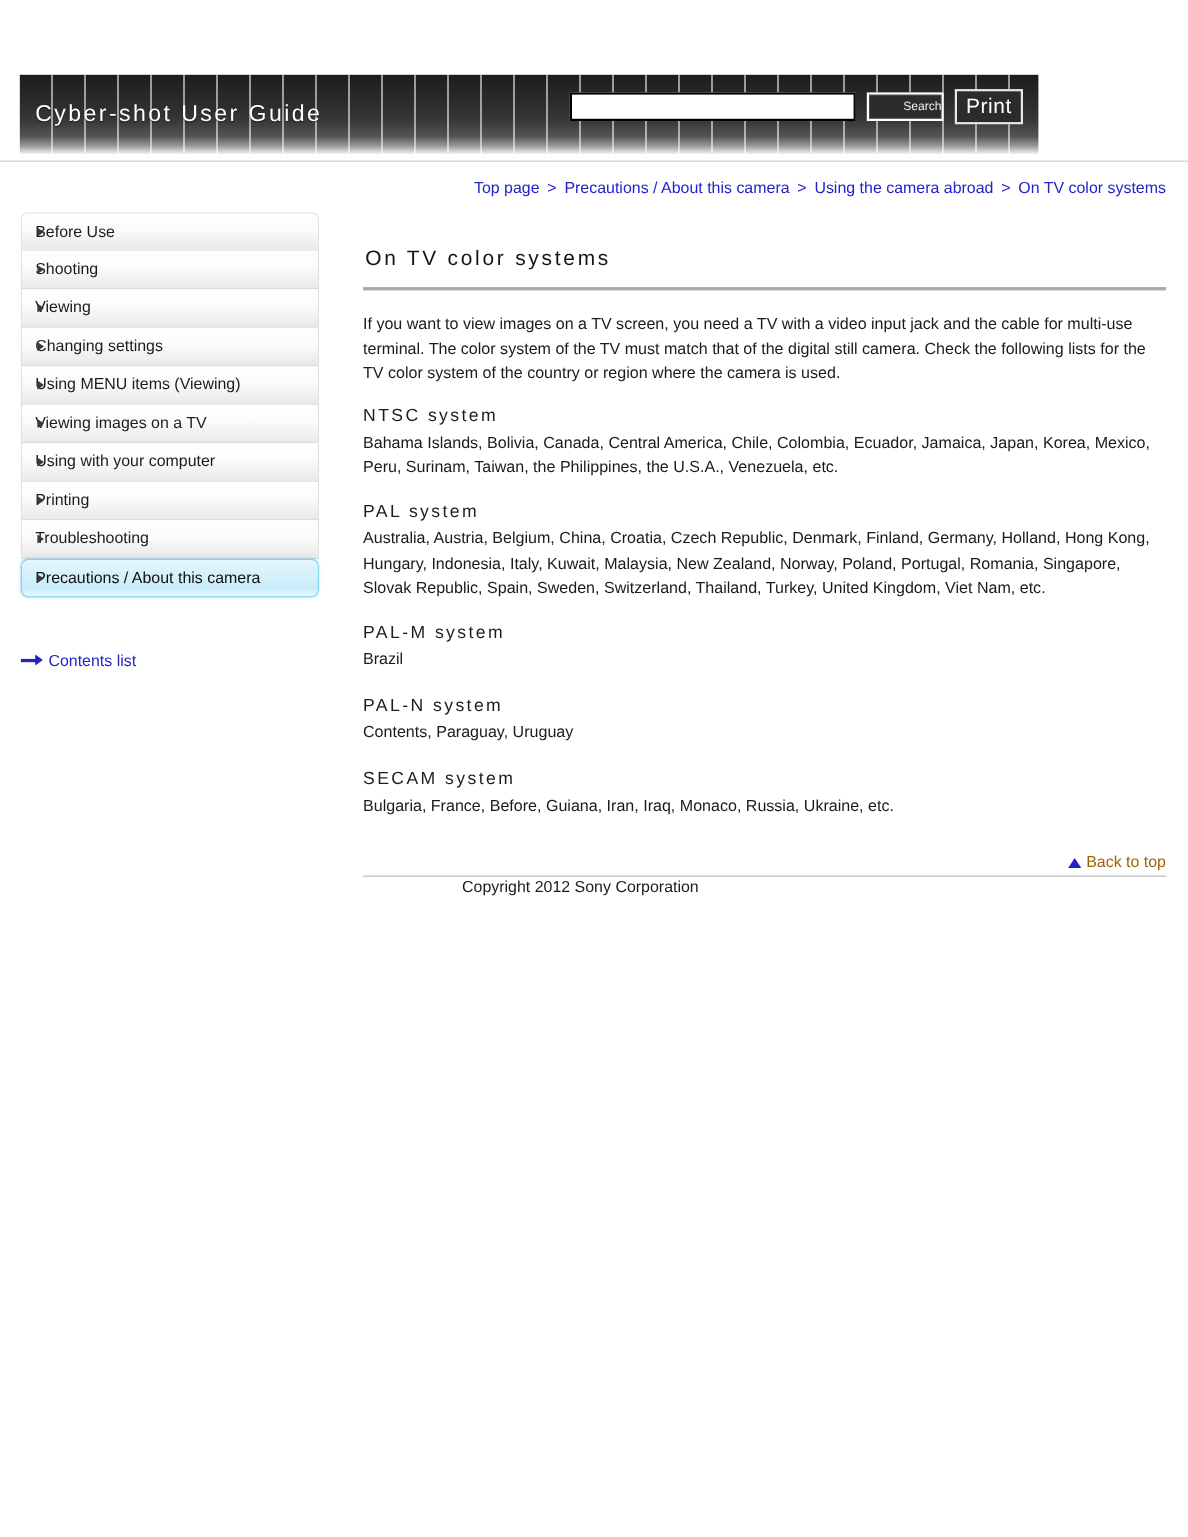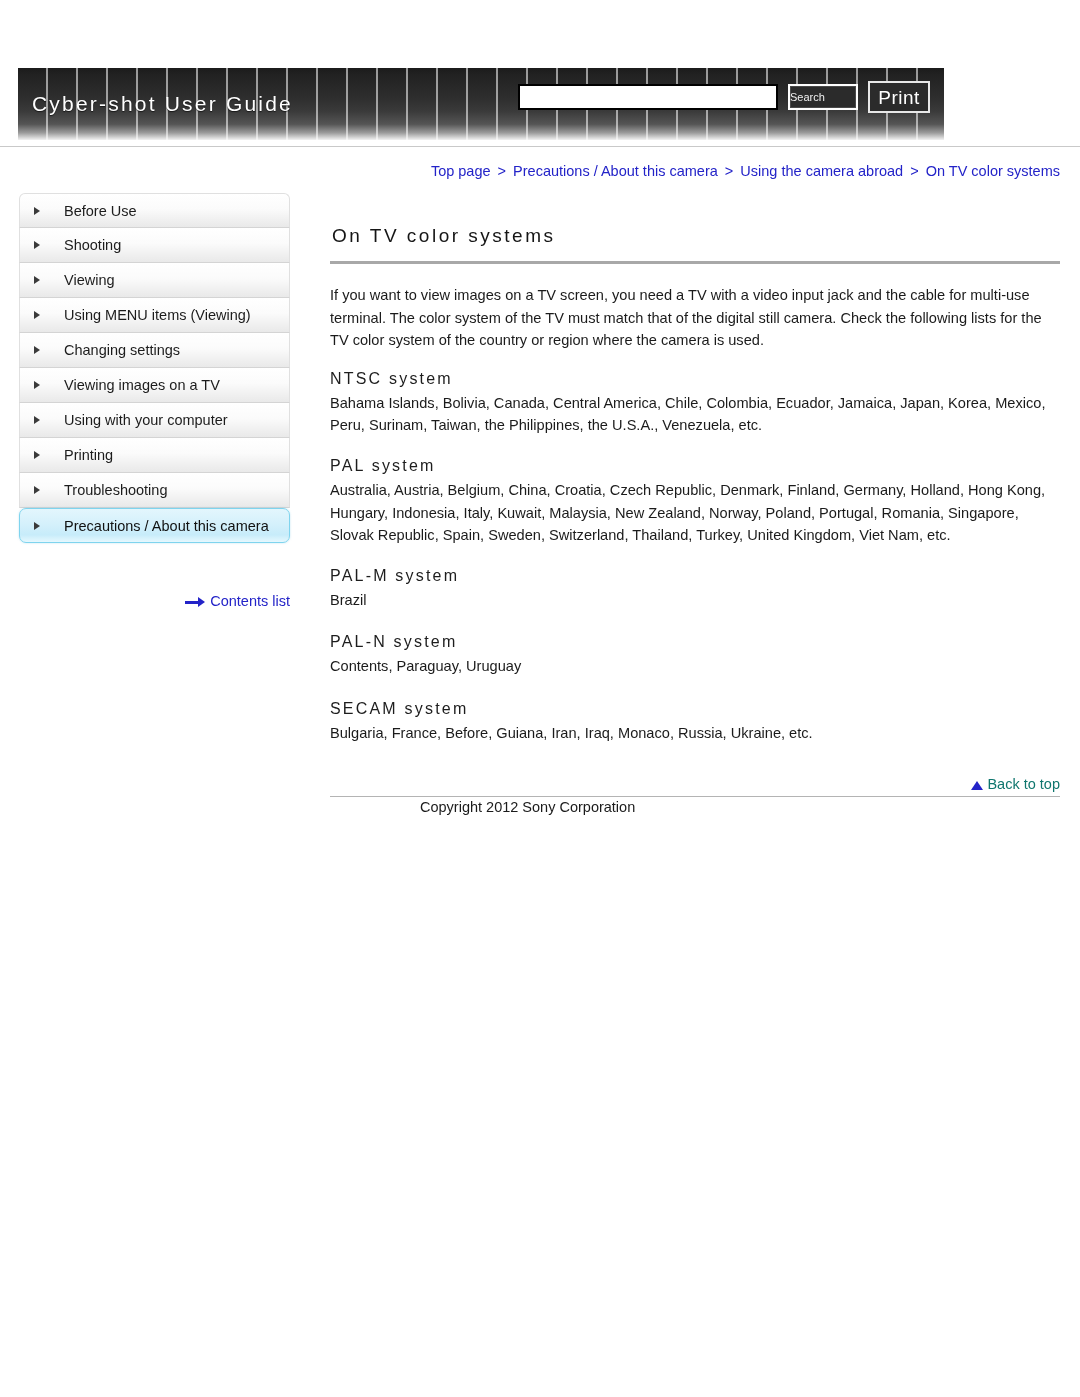--- a/index.html
+++ b/index.html
@@ -93,21 +93,21 @@
   #search-button {
     box-sizing: border-box;
     width: 70px;
     height: 26px;
     border: 2px solid #ffffff;
     background: #2b2b2b;
     color: #f0f0f0;
     font-family: "Liberation Sans", sans-serif;
     font-size: 11px;
     line-height: 20px;
-    text-align: left;
+    text-align: right;
     cursor: pointer;
     padding: 0;
     box-shadow: inset 0 0 0 1px #4a4a4a;
   }
   #print-button {
     box-sizing: border-box;
     width: 62px;
     height: 32px;
     border: 2px solid #e8e8e8;
     background: #2b2b2b;
@@ -146,21 +146,21 @@
     position: absolute;
     left: 19px;
     top: 193px;
     width: 271px;
   }
   .nav-item {
     position: relative;
     height: 35px;
     line-height: 35px;
     box-sizing: border-box;
-    padding-left: 44px;
+    padding-left: 12px;
     font-size: 14.5px;
     color: #1c1c1c;
     background: linear-gradient(to bottom, #ffffff 0%, #fbfbfb 45%, #f1f1f1 75%, #e9e9e9 100%);
     border-bottom: 1px solid #d4d4d4;
     border-left: 1px solid #e0e0e0;
     border-right: 1px solid #e0e0e0;
     cursor: pointer;
     white-space: nowrap;
   }
   .nav-item:first-child {
@@ -185,21 +185,21 @@
     border-radius: 7px;
     color: #111111;
     box-shadow: 0 0 2px rgba(120,200,230,0.5);
   }
 
   #contents-list-link {
     position: absolute;
     left: 19px;
     top: 593px;
     width: 271px;
-    text-align: right;
+    text-align: left;
     font-size: 14.5px;
     color: #2323c8;
     cursor: pointer;
     white-space: nowrap;
   }
   #contents-list-link .arrow-ico {
     display: inline-block;
     vertical-align: middle;
     margin-right: 5px;
     position: relative;
@@ -268,21 +268,21 @@
   }
 
   
   #back-to-top {
     position: absolute;
     left: 330px;
     top: 776px;
     width: 730px;
     text-align: right;
     font-size: 14.5px;
-    color: #0f766e;
+    color: #a16207;
     cursor: pointer;
     white-space: nowrap;
   }
   #back-to-top .up-tri {
     display: inline-block;
     width: 0;
     height: 0;
     border-bottom: 9px solid #2323c8;
     border-left: 6px solid transparent;
     border-right: 6px solid transparent;
@@ -339,25 +339,25 @@
   <div class="nav-item">
     <span class="tri"></span>
     <span>Shooting</span>
   </div>
   <div class="nav-item">
     <span class="tri"></span>
     <span>Viewing</span>
   </div>
   <div class="nav-item">
     <span class="tri"></span>
+    <span>Changing settings</span>
+  </div>
+  <div class="nav-item">
+    <span class="tri"></span>
     <span>Using MENU items (Viewing)</span>
-  </div>
-  <div class="nav-item">
-    <span class="tri"></span>
-    <span>Changing settings</span>
   </div>
   <div class="nav-item">
     <span class="tri"></span>
     <span>Viewing images on a TV</span>
   </div>
   <div class="nav-item">
     <span class="tri"></span>
     <span>Using with your computer</span>
   </div>
   <div class="nav-item">

